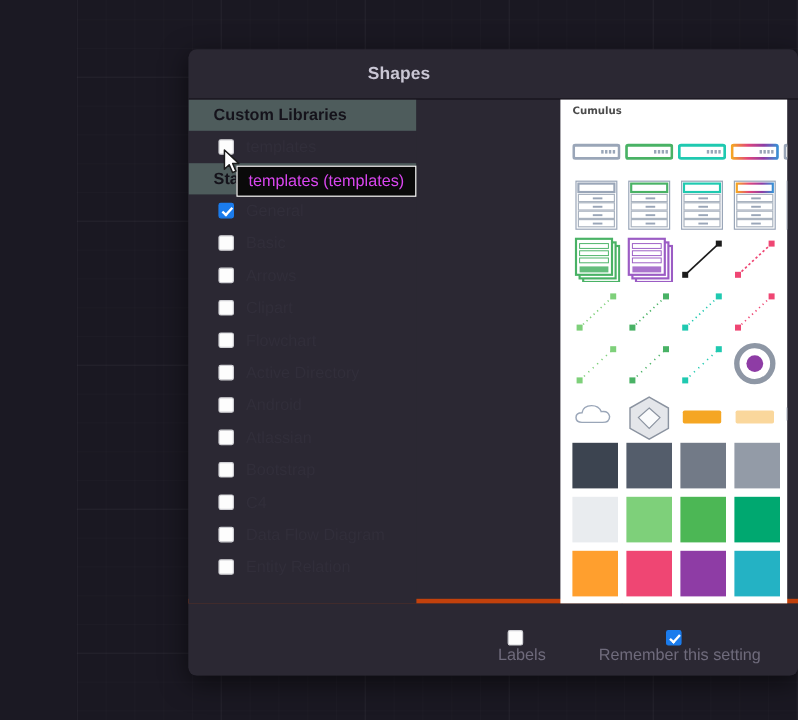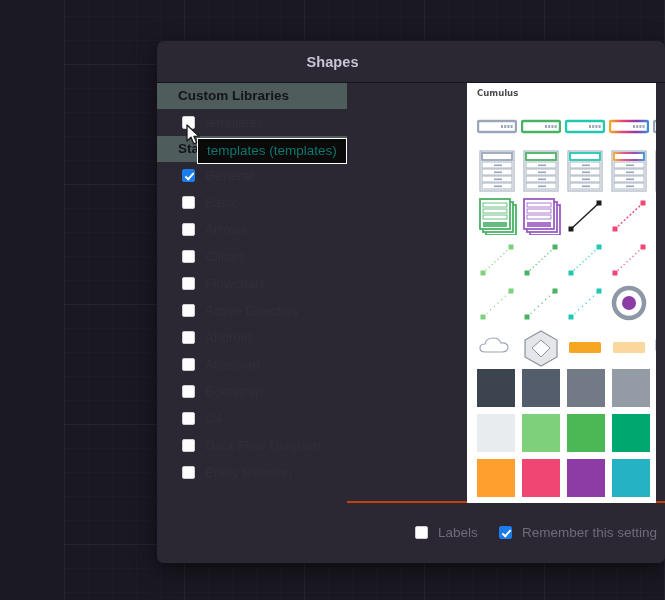--- a/index.html
+++ b/index.html
@@ -58,21 +58,21 @@
     letter-spacing: .1px;
     padding-right: 157px; 
   }
 
   #body {
     position: absolute;
     left: 0; top: 41px;
     width: 508px; height: 421px;
     background: #2b2833;
     border-top: 1px solid #15131b;
-    border-bottom: 2px solid #c2410c;
+    border-bottom: 4px solid #c2410c;
   }
 
   
   #list-wrap {
     position: absolute;
     left: 0; top: 0;
     width: 190px; height: 420px;
     overflow: hidden;
     background: #2b2833;
   }
@@ -183,31 +183,32 @@
     width: 508px; height: 60px;
     background: #2b2833;
   }
   .foot-item {
     position: absolute;
     display: flex;
     align-items: center;
     color: #6f6b7c;
     font-size: 13.5px;
     top: 22px;
+    flex-direction: column;
   }
   #foot-labels { left: 258px; }
   #foot-remember { left: 342px; }
 
   
   #tooltip {
     position: absolute;
     left: 197px; top: 138px;
     background: #0a0a0a;
     border: 1.5px solid #ffffff;
-    color: #0f766e;
+    color: #d946ef;
     font-size: 13.5px;
     padding: 4px 9px 5px 9px;
     white-space: nowrap;
     z-index: 50;
   }
 
   
   #cursor {
     position: absolute;
     left: 186px; top: 124px;

